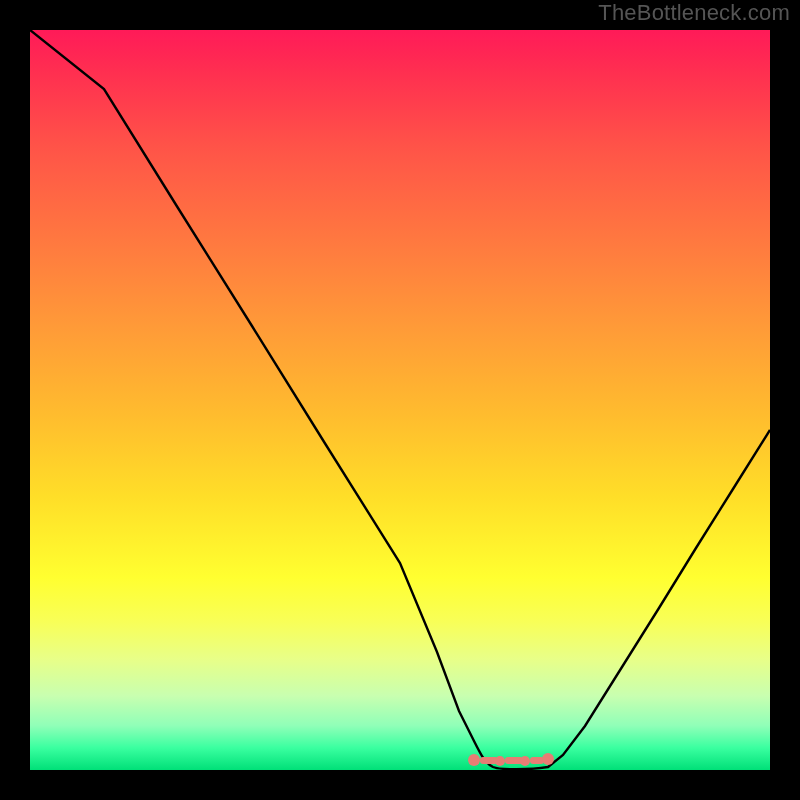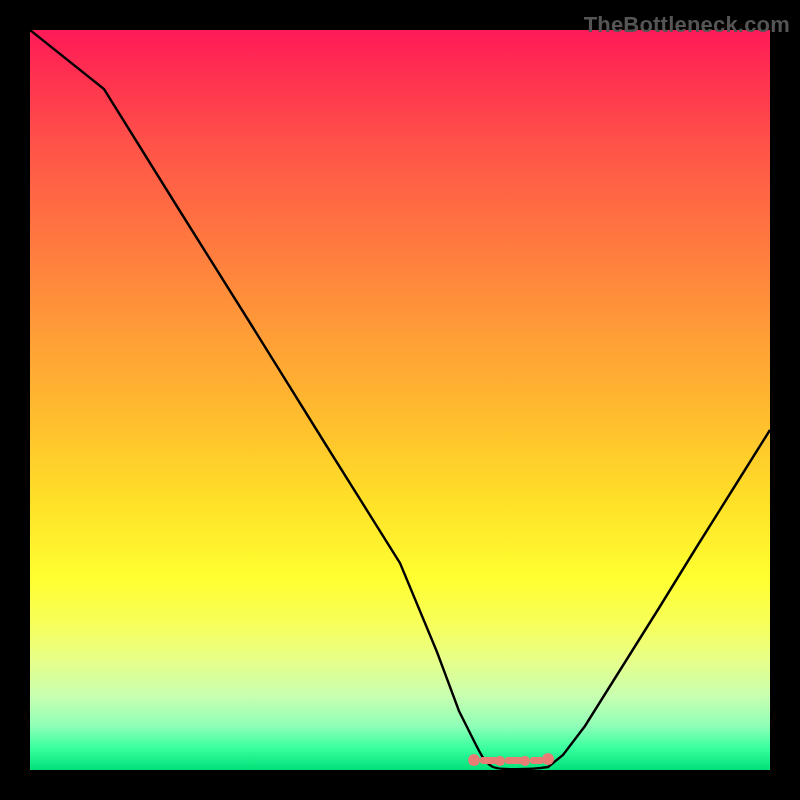--- a/index.html
+++ b/index.html
@@ -12,25 +12,25 @@
     font-family: Arial, Helvetica, sans-serif;
   }
   .frame {
     position: relative;
     width: 800px;
     height: 800px;
     background: #000;
   }
   .watermark {
     position: absolute;
-    top: 12px;
+    top: 0;
     right: 10px;
     color: #555;
     font-size: 22px;
-    font-weight: 700;
+    font-weight: 400;
     letter-spacing: 0.2px;
     z-index: 20;
   }
   .plot-area {
     position: absolute;
     left: 30px;
     top: 30px;
     width: 740px;
     height: 740px;
   }

